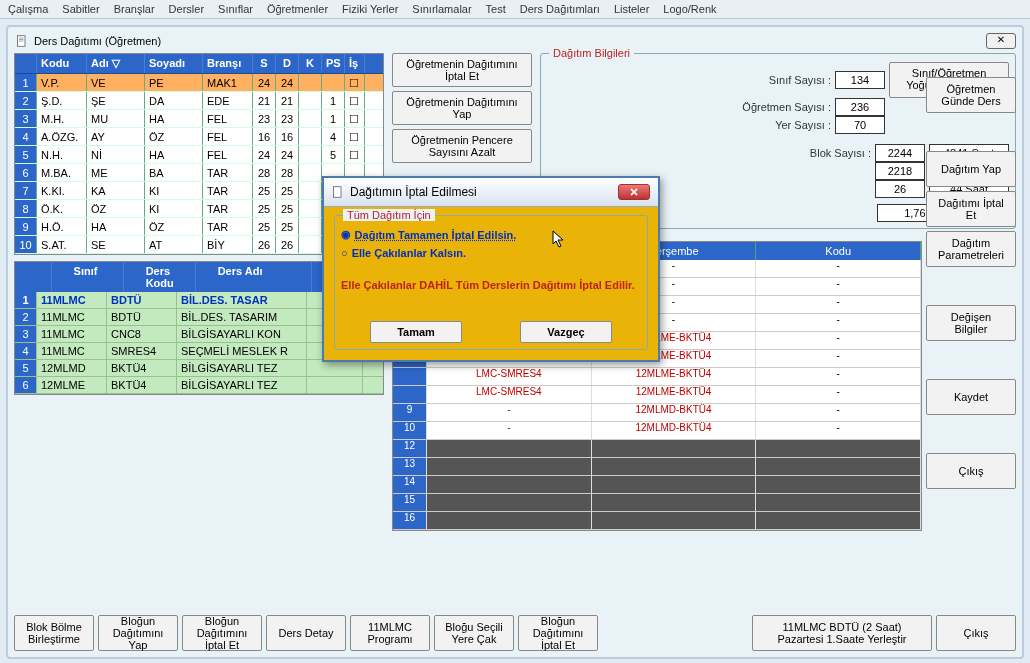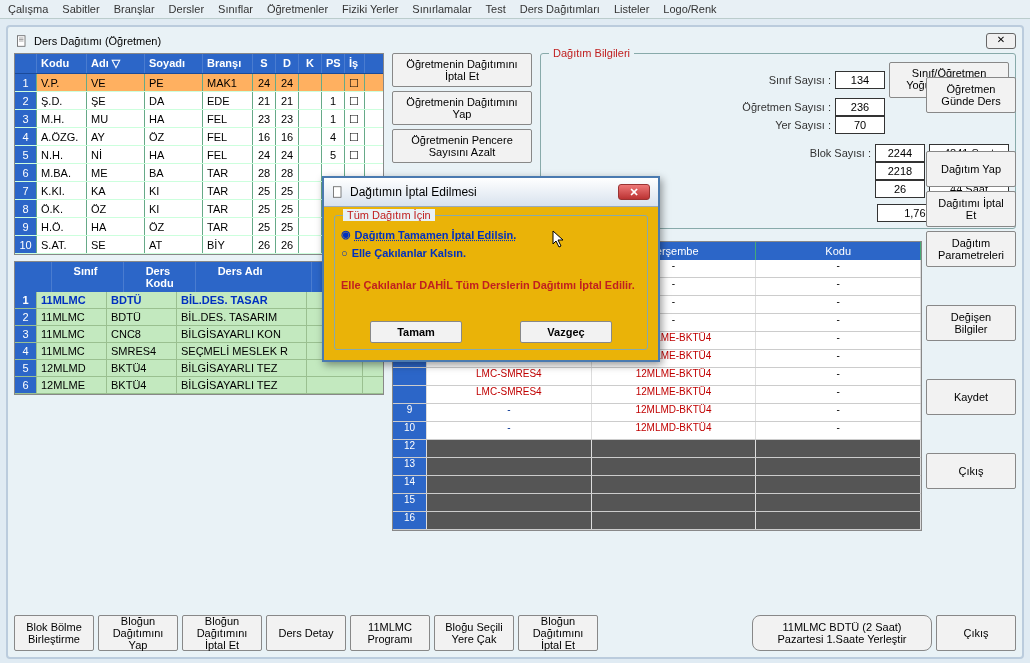--- a/index.html
+++ b/index.html
@@ -185,21 +185,21 @@
   .bottom-bar {
     position:absolute;
     bottom:6px;
     left:6px;
     right:6px;
     display:flex;
     gap:4px;
     align-items:flex-end;
   }
   .bottom-bar .btn{flex: none; width:80px; height:36px; display:flex;align-items:center;justify-content:center;}
-  .bottom-bar .btn.big{width:180px;border-radius:8px;}
+  .bottom-bar .btn.big{width:180px;}
   .spacer{flex:1;}
 
   
   .modal {
     position: absolute;
     left: 322px;
     top: 176px;
     width: 338px;
     background: #eab308;
     border: 2px solid #4a7ab0;

